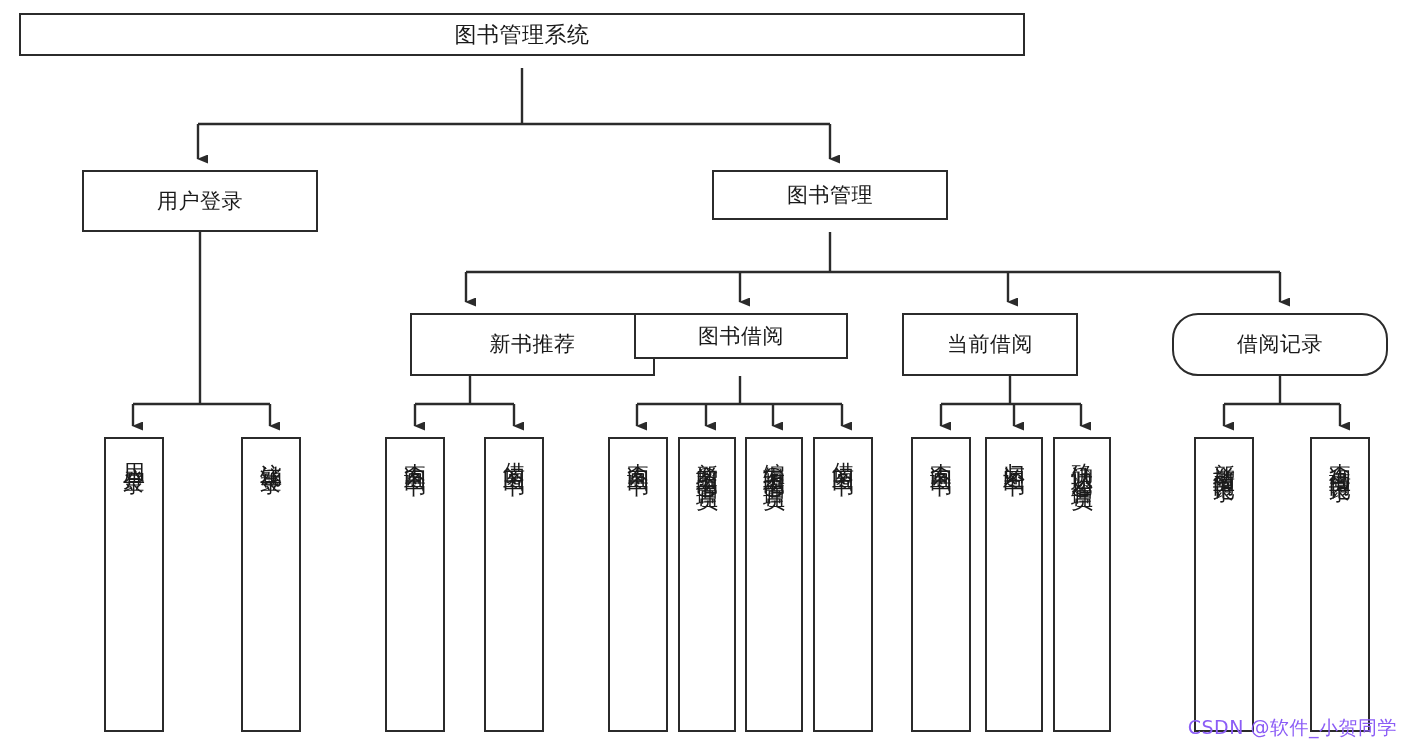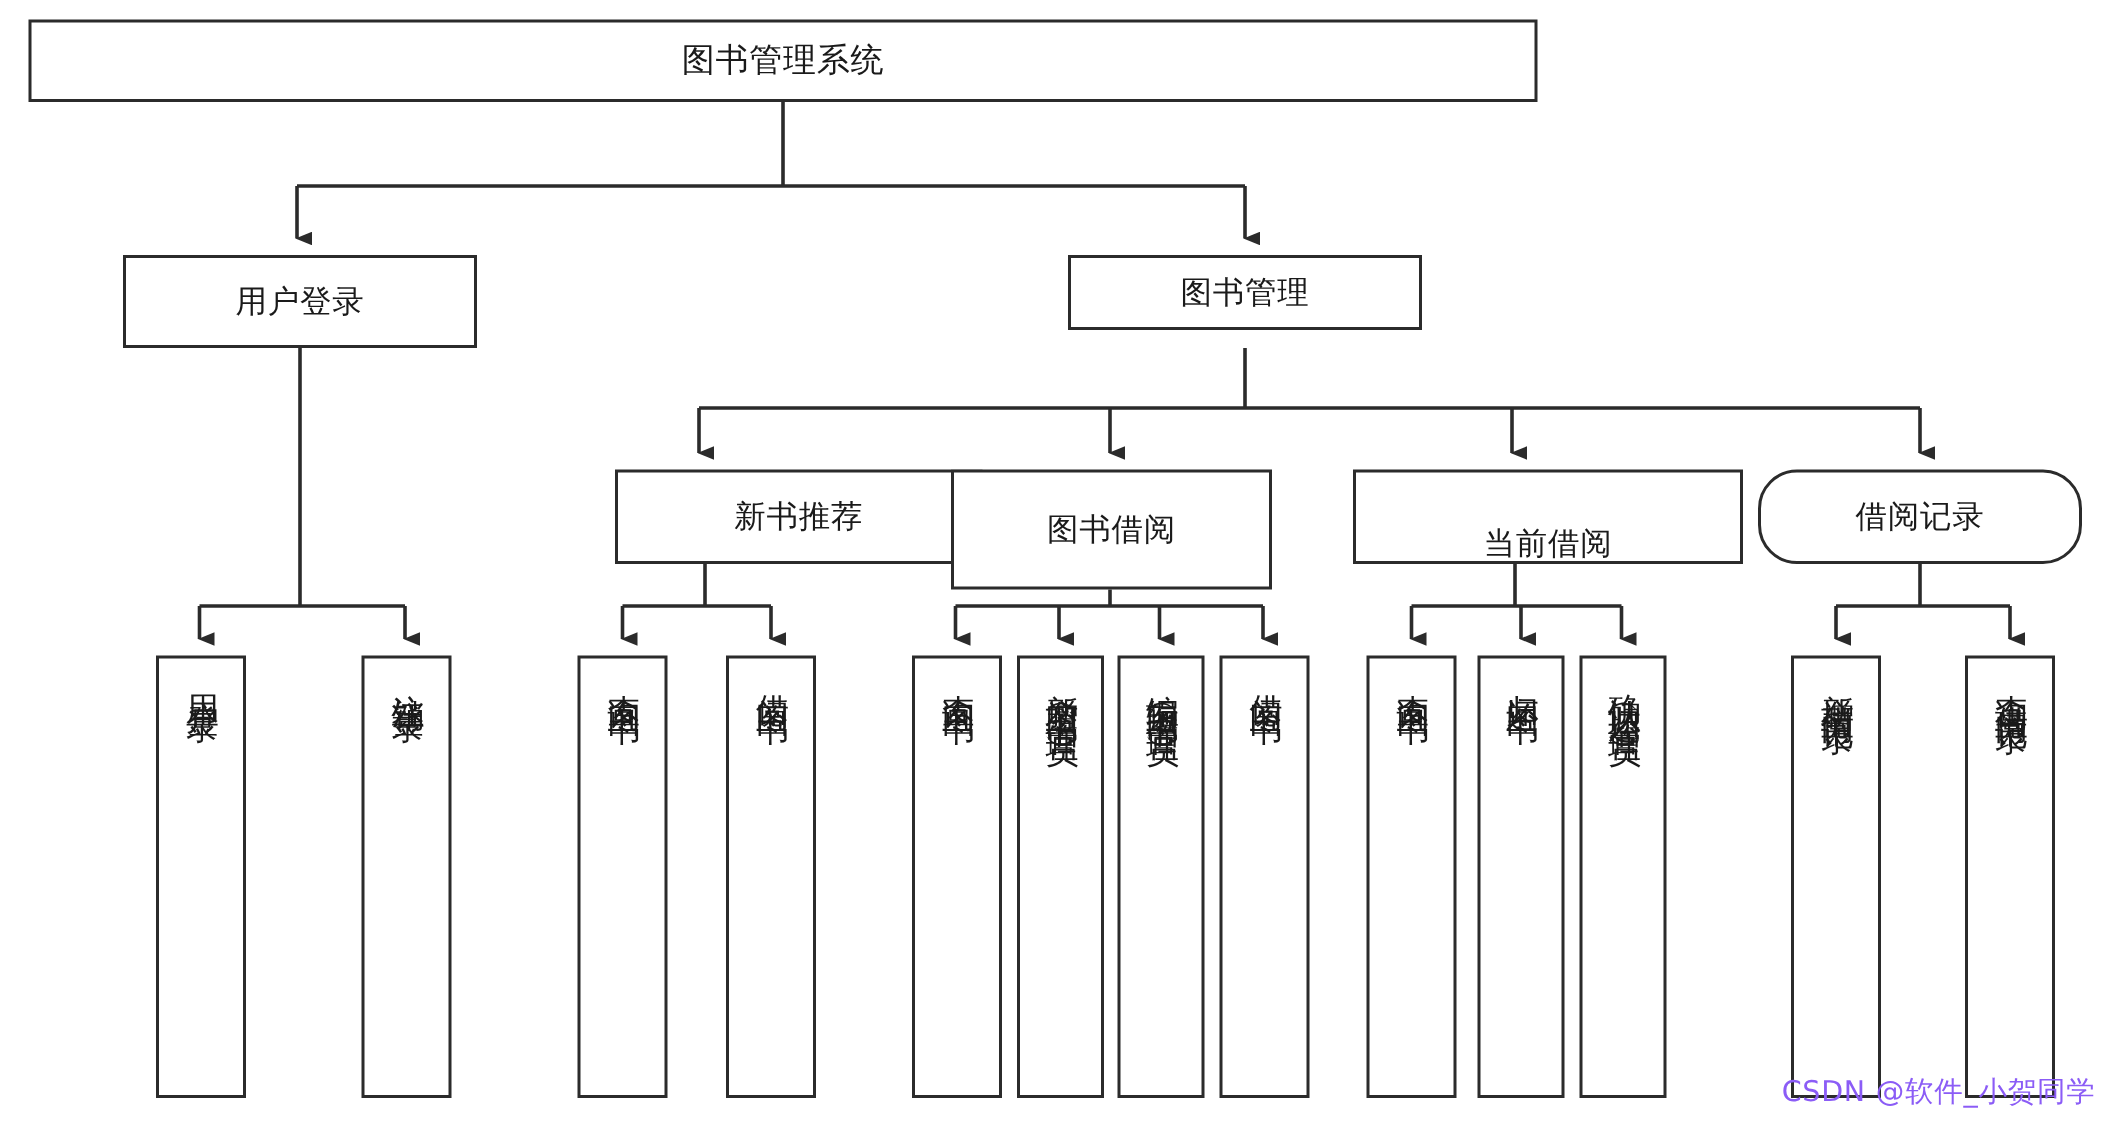--- a/index.html
+++ b/index.html
@@ -114,36 +114,36 @@
         <line x1="1014" y1="404" x2="1014" y2="426" marker-end="url(#arrowhead)"></line>
         <line x1="1081" y1="404" x2="1081" y2="426" marker-end="url(#arrowhead)"></line>
         <line x1="1280" y1="376" x2="1280" y2="404"></line>
         <line x1="1224" y1="404" x2="1340" y2="404"></line>
         <line x1="1224" y1="404" x2="1224" y2="426" marker-end="url(#arrowhead)"></line>
         <line x1="1340" y1="404" x2="1340" y2="426" marker-end="url(#arrowhead)"></line>
       </g>
   </svg>
 
   <div id="nodes-layer">
-      <div class="node horiz root" style="left: 19px; top: 13px; width: 1006px; height: 55px;">
+      <div class="node horiz root" style="left: 19px; top: 13px; width: 1006px; height: 43px;">
         <span class="label">图书管理系统</span>
       </div>
       <div class="node horiz level2" style="left: 82px; top: 170px; width: 236px; height: 62px;">
         <span class="label">用户登录</span>
       </div>
       <div class="node horiz level2" style="left: 712px; top: 170px; width: 236px; height: 50px;">
         <span class="label">图书管理</span>
       </div>
       <div class="node horiz level3" style="left: 362px; top: 313px; width: 245px; height: 63px; margin-left: 48px;">
         <span class="label">新书推荐</span>
       </div>
-      <div class="node horiz level3" style="left: 634px; top: 313px; width: 214px; height: 80px;">
+      <div class="node horiz level3" style="left: 634px; top: 313px; width: 214px; height: 46px;">
         <span class="label">图书借阅</span>
       </div>
-      <div class="node horiz level3" style="left: 902px; top: 313px; width: 260px; height: 63px; align-items: flex-end;">
+      <div class="node horiz level3" style="left: 902px; top: 313px; width: 176px; height: 63px;">
         <span class="label">当前借阅</span>
       </div>
       <div class="node horiz level3" style="left: 1172px; top: 313px; width: 216px; height: 63px; border-radius: 26px;">
         <span class="label">借阅记录</span>
       </div>
       <div class="node vert leaf" style="left: 104px; top: 437px; width: 60px; height: 295px;">
         <span class="label">用户登录</span>
       </div>
       <div class="node vert leaf" style="left: 241px; top: 437px; width: 60px; height: 295px;">
         <span class="label">注销登录</span>

